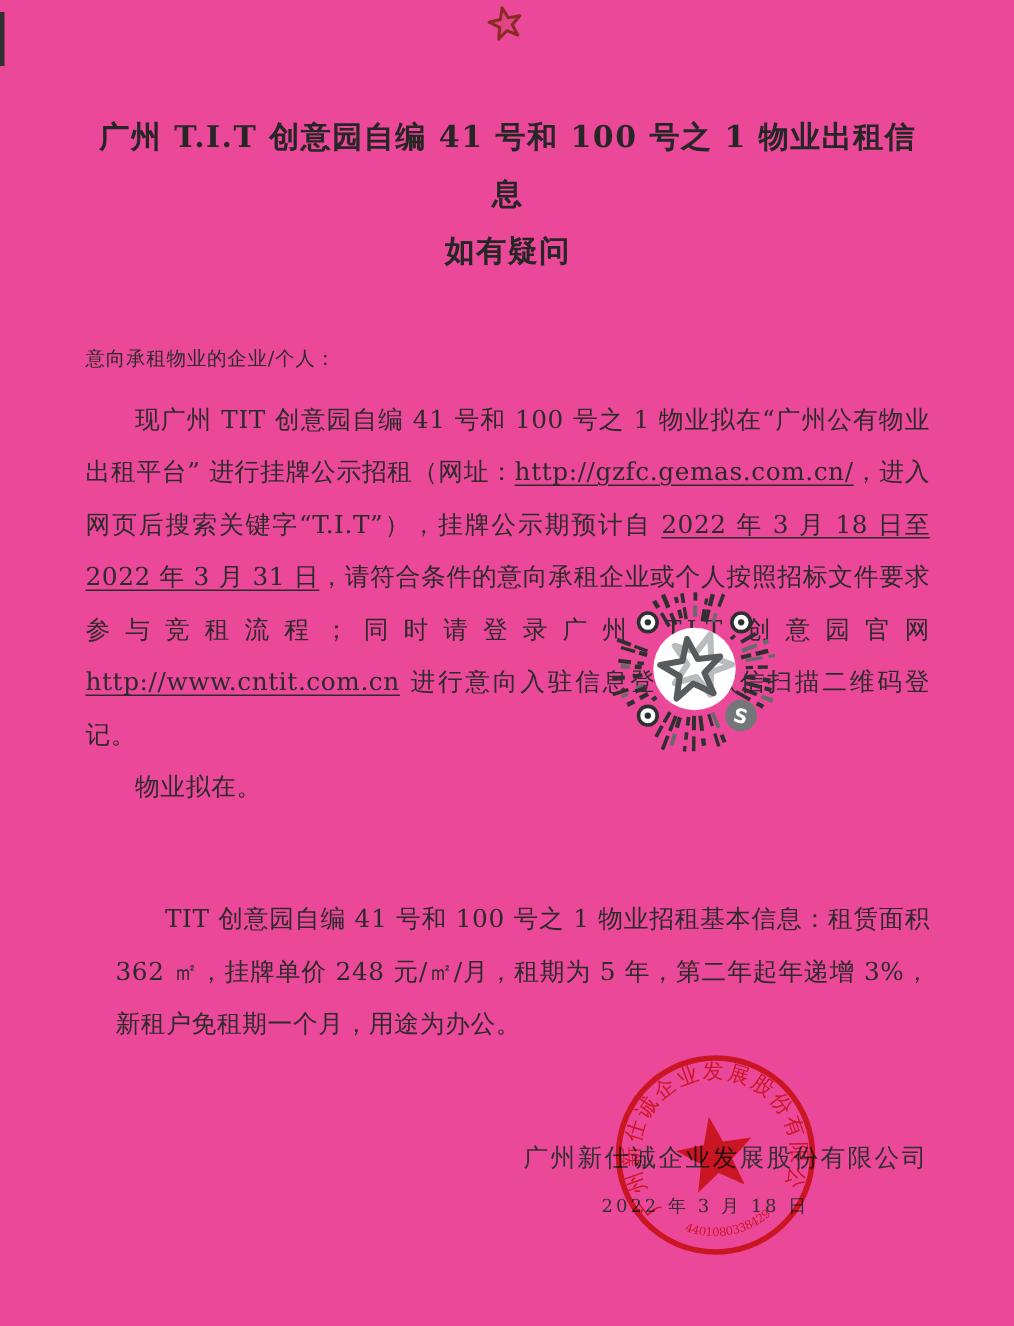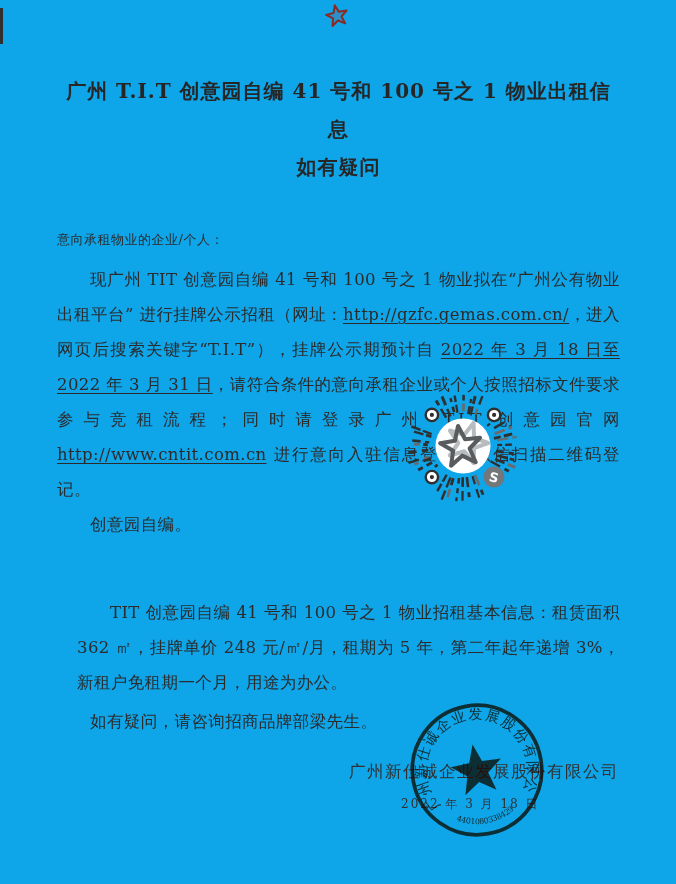--- a/index.html
+++ b/index.html
@@ -1,16 +1,16 @@
 <!DOCTYPE html>
 <html><head>
 <meta charset="utf-8">
 <style>
   html,body{margin:0;padding:0;background:#ffffff;}
-  .page{position:relative;width:676px;height:884px;background:#0ea5e9;overflow:hidden;
+  .page{position:relative;width:676px;height:884px;background:#ec4899;overflow:hidden;
         font-family:"DejaVu Serif", serif;color:#2b2b2b;}
   .edge-mark{position:absolute;left:0;top:8px;width:3px;height:36px;background:#303030;}
   .top-star{position:absolute;left:322px;top:1px;width:30px;height:30px;}
   .doc-body{position:absolute;left:57px;right:56px;top:0;}
   .title{margin-top:72px;text-align:center;font-size:20px;line-height:38px;
          font-weight:600;letter-spacing:1px;color:#262626;}
   .salutation{margin:38px 0 0 0;font-size:13px;line-height:32px;letter-spacing:0.5px;}
   p.body-par{margin:0;font-size:16.5px;line-height:35px;letter-spacing:0.4px;
              text-align:justify;text-indent:2em;}
   p.par1{margin-top:6px;}
@@ -41,25 +41,24 @@
   <div class="doc-body">
     <div class="title">
       <div>广州 T.I.T 创意园自编 41 号和 100 号之 1 物业出租信息</div>
       <div>如有疑问</div>
     </div>
 
     <div class="salutation">意向承租物业的企业/个人：</div>
 
     <p class="body-par par1"><span>现广州 TIT 创意园自编 41 号和 100 号之 1 物业拟在“广州公有物业出租平台”  进行挂牌公示招租（网址：</span><span class="u">http://gzfc.gemas.com.cn/</span><span>，进入网页后搜索关键字“T.I.T”），挂牌公示期预计自 </span><span class="u">2022 年 3 月 18 日至 2022 年 3 月 31 日</span><span>，请符合条件的意向承租企业或个人按照招标文件要求参与竞租流程；同时请登录广州 T.I.T 创意园官网 </span><span class="u">http://www.cntit.com.cn</span><span> 进行意向入驻信息登记或微信扫描二维码登记。</span></p>
 
-    <p class="body-par notice-close">创意园自编。</p>
+    <p class="body-par notice-close">物业拟在。</p>
 
     <p class="body-par par2">TIT 创意园自编 41 号和 100 号之 1 物业招租基本信息：租赁面积 362 ㎡，挂牌单价 248 元/㎡/月，租期为 5 年，第二年起年递增 3%，新租户免租期一个月，用途为办公。</p>
 
-    <p class="body-par contact">如有疑问，请咨询招商品牌部梁先生。</p>
   </div>
 
   <svg class="qr" viewBox="0 0 120 120">
     <g id="qr-pattern">
         <line x1="94.15" y1="56.05" x2="99.11" y2="55.92" stroke="#2f2f2f" stroke-width="2.26"></line>
         <line x1="102.16" y1="55.83" x2="108.87" y2="55.65" stroke="#2f2f2f" stroke-width="2.31"></line>
         <line x1="93.17" y1="62.08" x2="100.61" y2="63.21" stroke="#2f2f2f" stroke-width="2.77"></line>
         <line x1="105.52" y1="63.97" x2="110.68" y2="64.76" stroke="#2f2f2f" stroke-width="2.99"></line>
         <line x1="94.30" y1="66.40" x2="104.22" y2="69.12" stroke="#2f2f2f" stroke-width="2.61"></line>
         <line x1="106.69" y1="69.79" x2="111.26" y2="71.04" stroke="#2f2f2f" stroke-width="2.74"></line>

